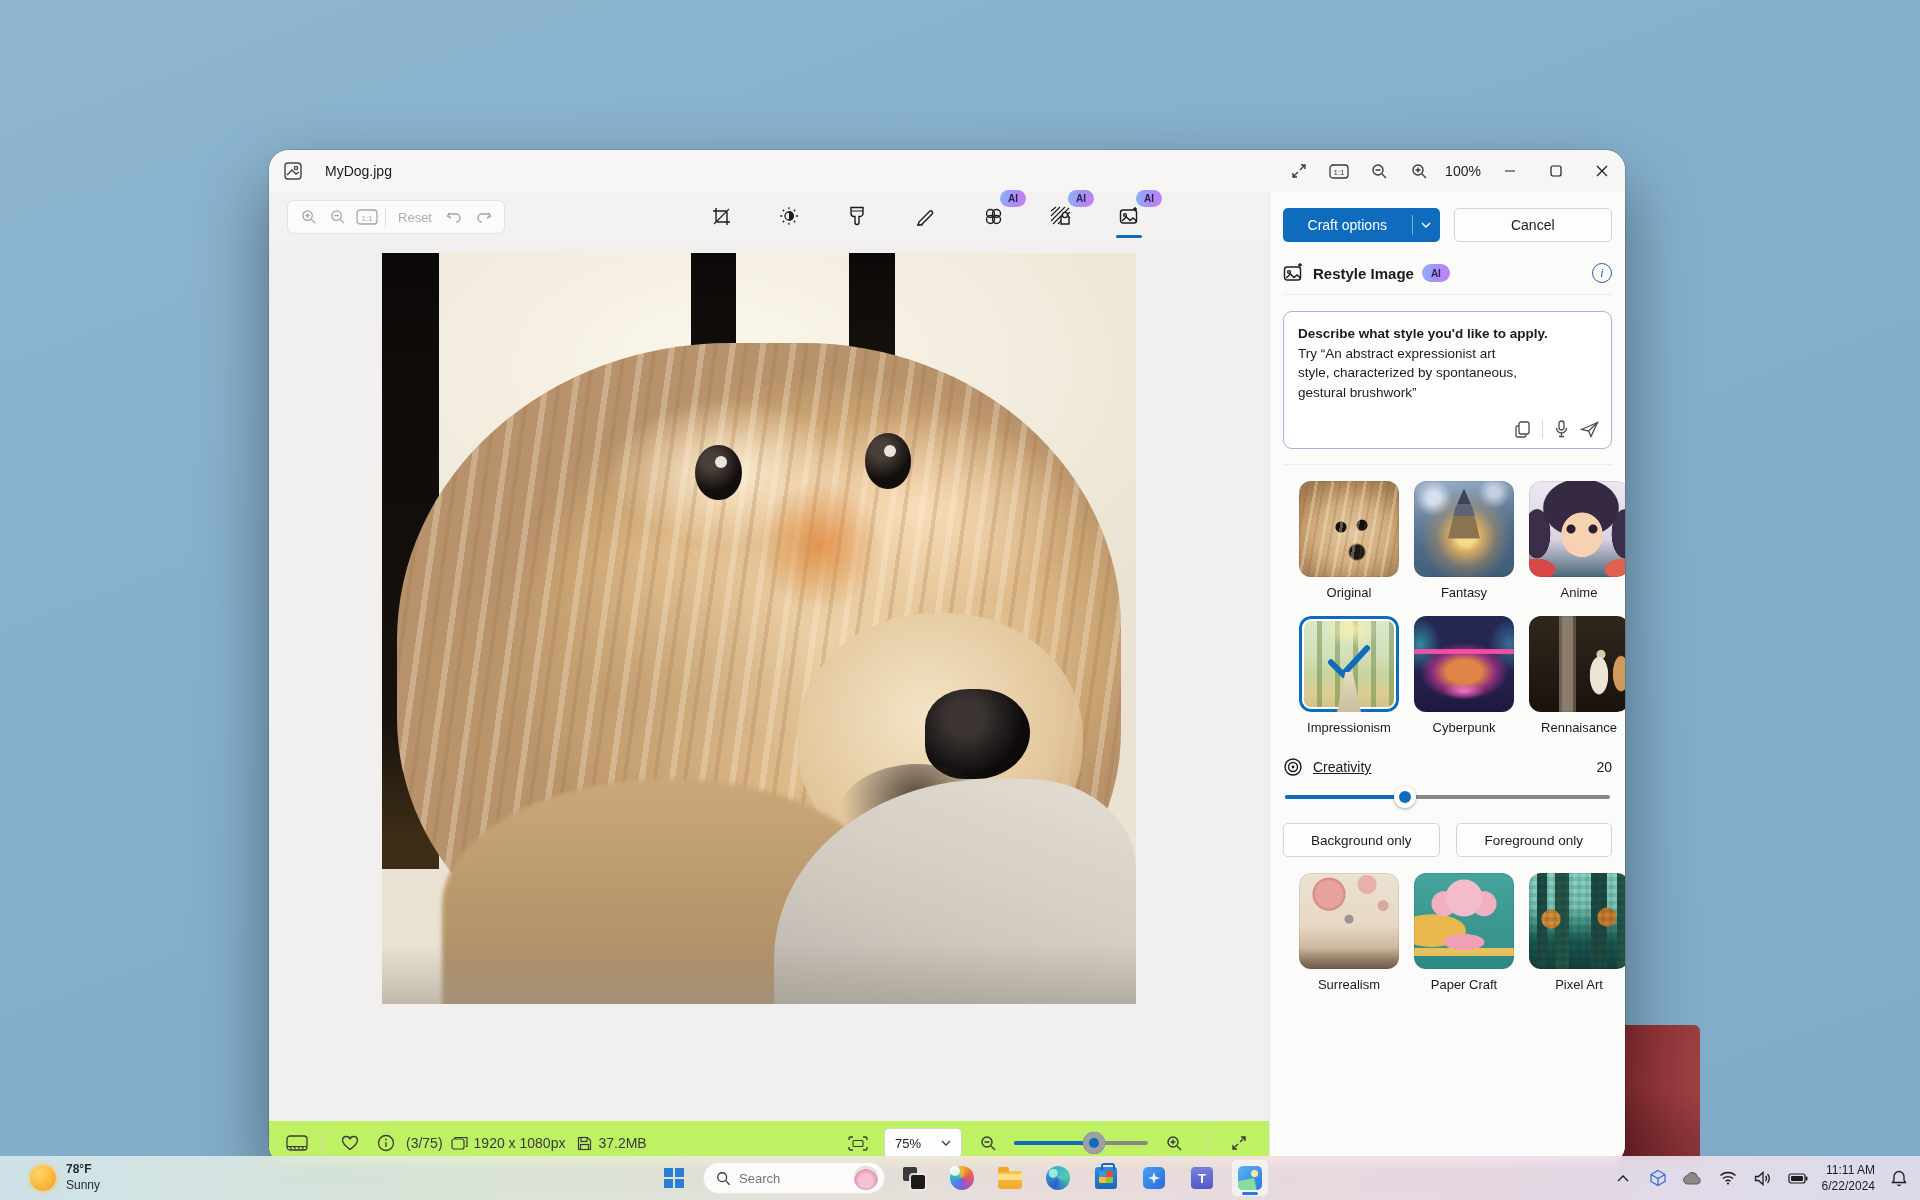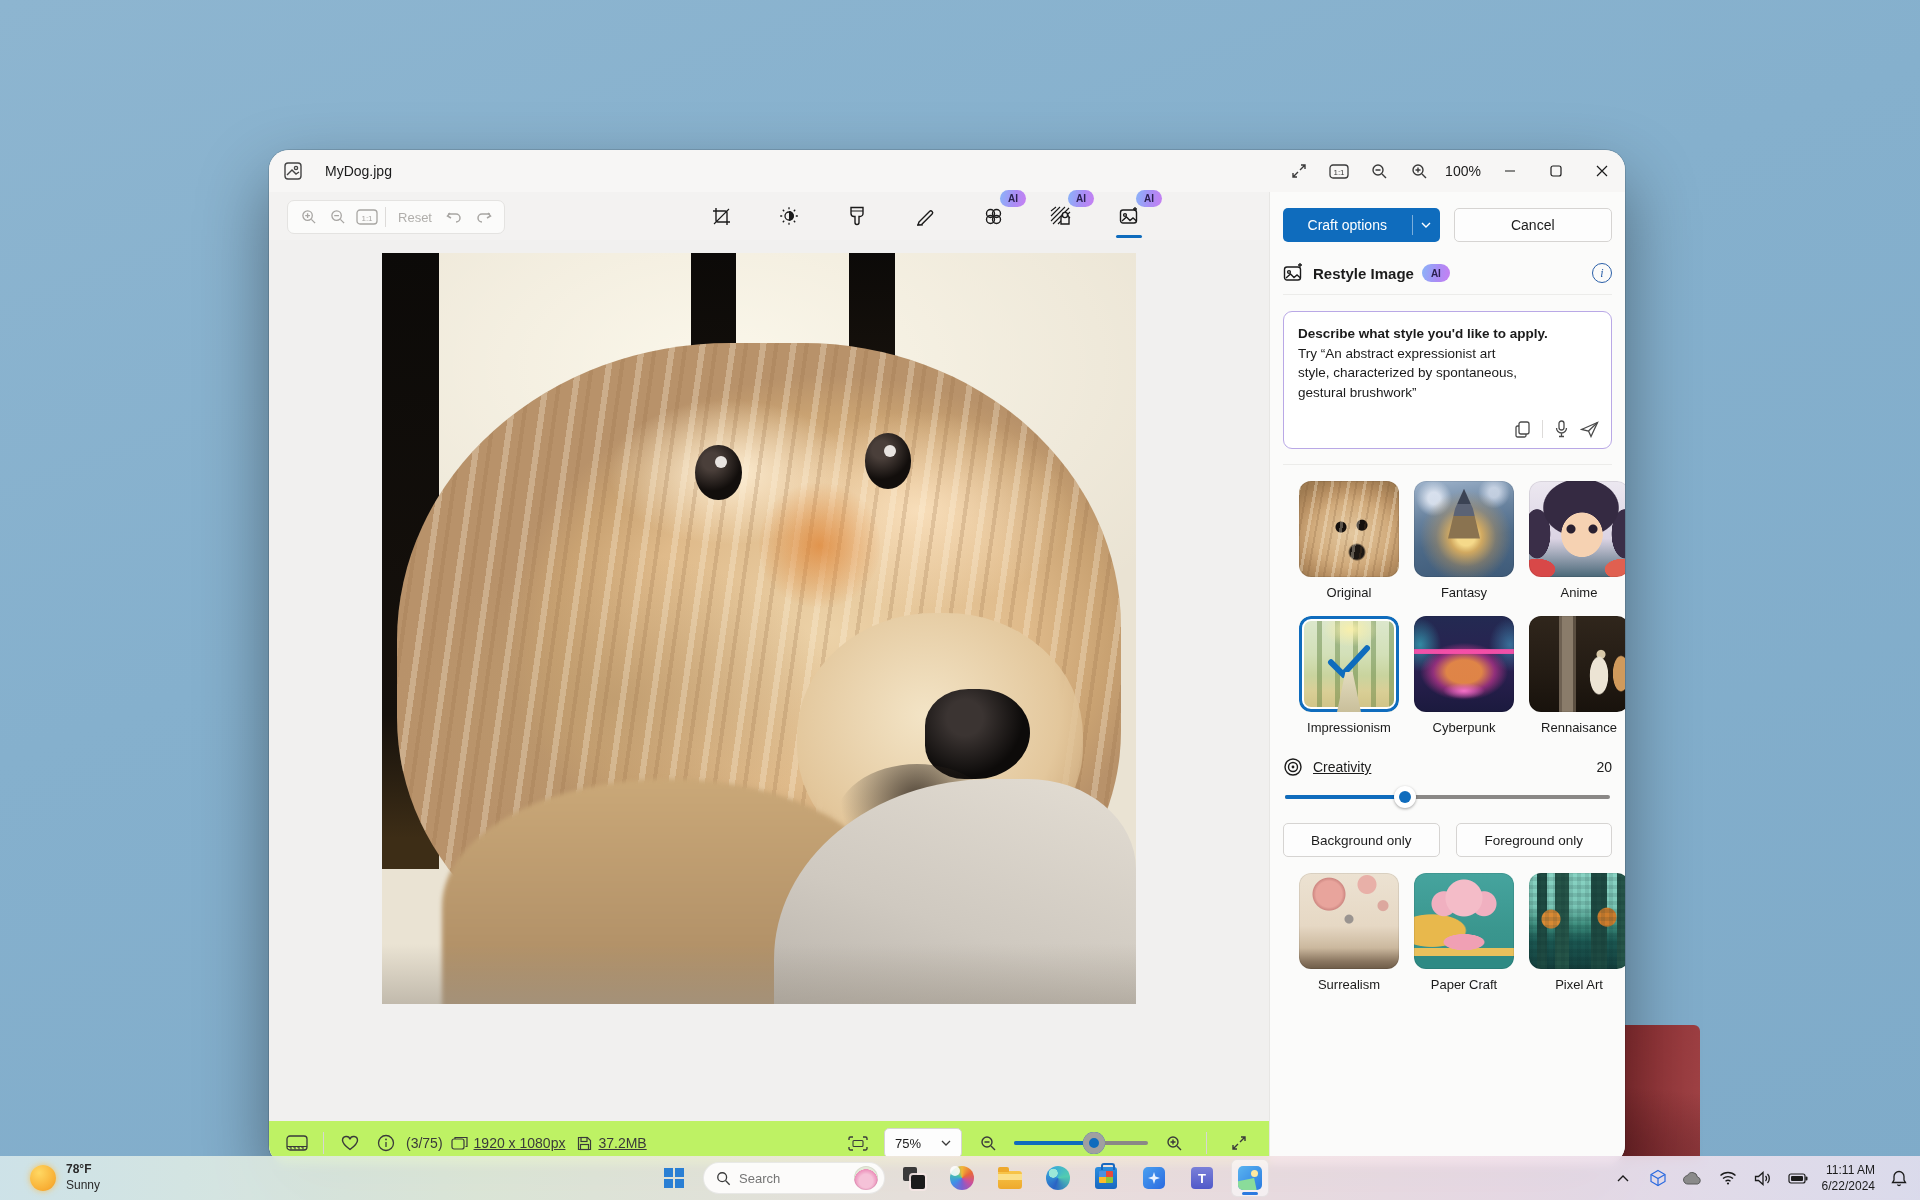--- a/index.html
+++ b/index.html
@@ -83,21 +83,21 @@
     filter:blur(2px); }
   .blanket { position:absolute; right:0; bottom:0; width:48%; height:30%;
     background:linear-gradient(200deg, #e3ddd3, #cfc9c0 60%, #b9b3ab); border-radius:60% 30% 0 0 / 80% 40% 0 0; }
   .blanket2 { position:absolute; left:0; bottom:0; width:100%; height:8%;
     background:linear-gradient(180deg, rgba(190,182,170,.0), rgba(160,152,140,.55)); }
 
   
   .statusbar { position:absolute; left:0; bottom:0; width:1000px; height:44px; background:#bef264;
     display:flex; align-items:center; color:#3a3a3a; font-size:14px; }
   .sb-left { display:flex; align-items:center; gap:4px; margin-left:12px; }
-  .sb-item { height:32px; min-width:32px; padding:0 4px; display:flex; align-items:center; justify-content:center; gap:6px; color:#3a3a3a;text-decoration:underline; }
+  .sb-item { height:32px; min-width:32px; padding:0 4px; display:flex; align-items:center; justify-content:center; gap:6px; color:#3a3a3a; }
   .sb-sep { width:1px; height:22px; background:#d8d6d4; margin:0 6px; }
   .sb-text { font-size:14px; color:#3a3a3a; white-space:nowrap; }
   .sb-right { position:absolute; right:14px; display:flex; align-items:center; gap:10px; }
   .zoom-select { height:30px; width:78px; background:#fdfdfd; border:1px solid #d6d4d2; border-radius:5px;
     display:flex; align-items:center; justify-content:space-between; padding:0 10px; font-size:13px; color:#1b1b1b; }
   .zslider { position:relative; width:134px; height:30px; }
   .zslider .track { position:absolute; left:0; right:0; top:13px; height:4px; border-radius:2px; background:#8a8886; }
   .zslider .fill { position:absolute; left:0; top:13px; width:60%; height:4px; border-radius:2px; background:#0F6CBD; }
   .zslider .thumb { position:absolute; left:60%; top:4px; width:22px; height:22px; margin-left:-11px; border-radius:50%;
     background:#a0a0a0; box-shadow:inset 0 0 0 6px #a0a0a0, inset 0 0 0 12px #0F6CBD; }

